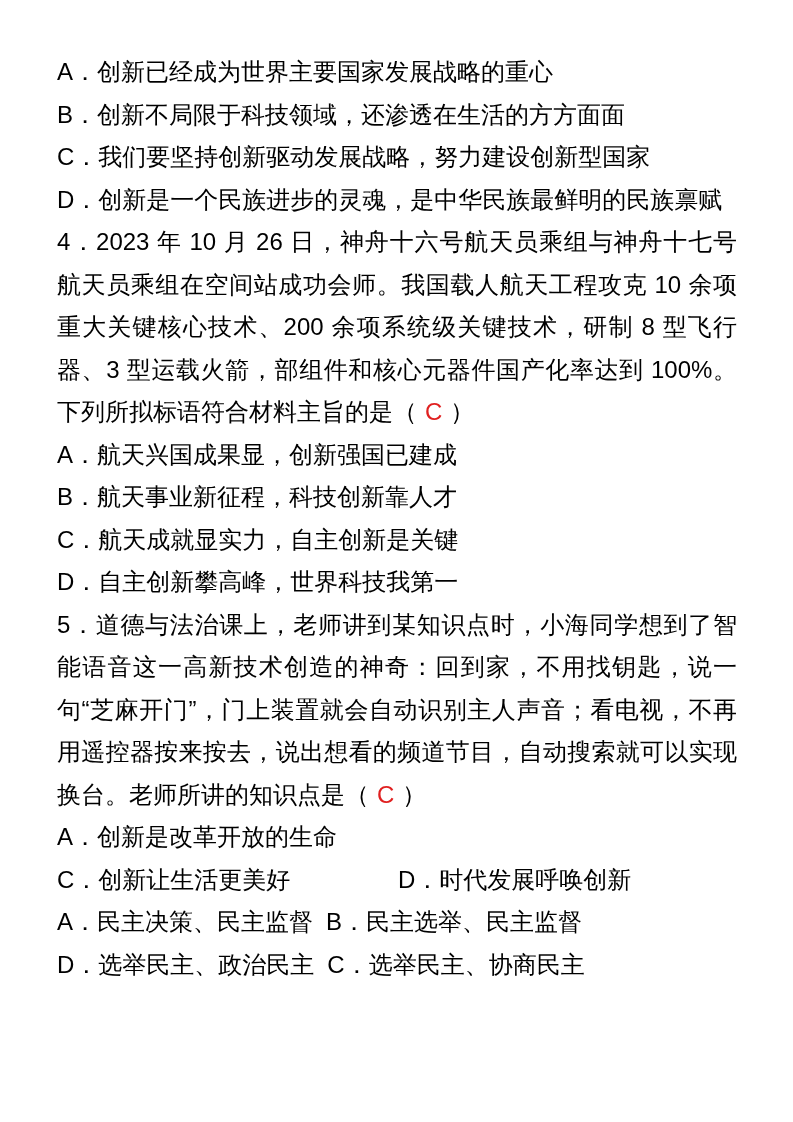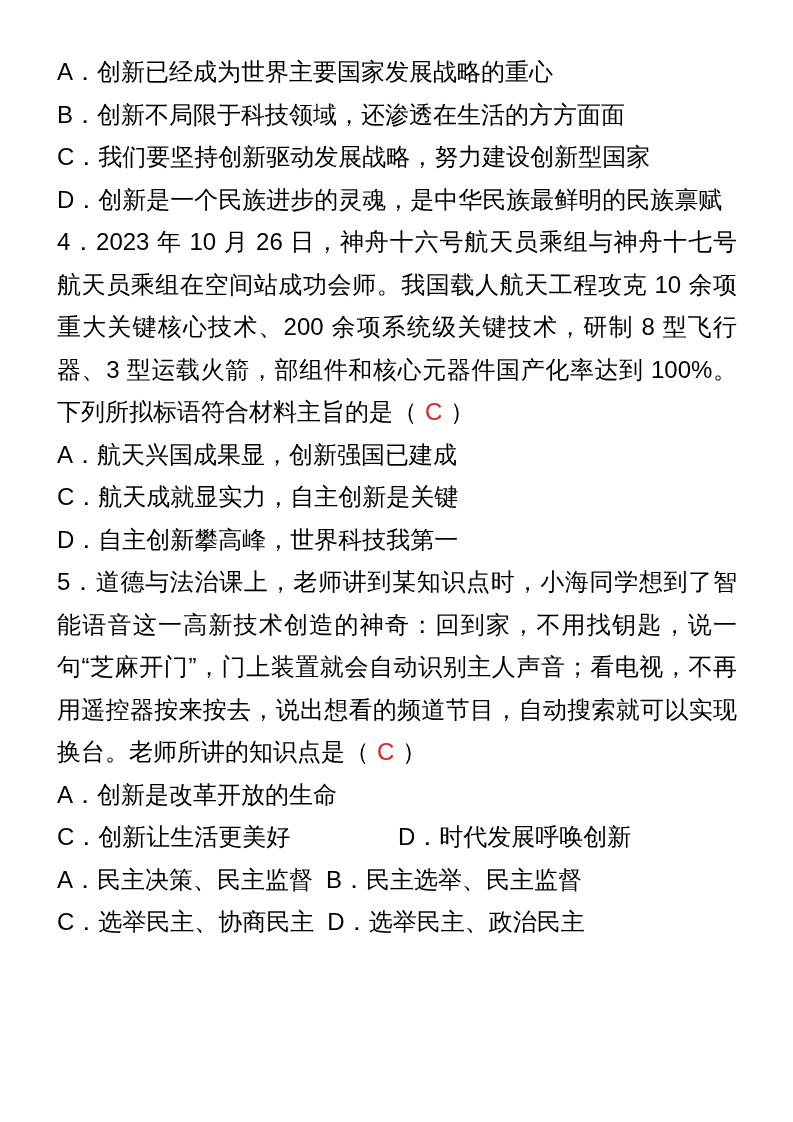--- a/index.html
+++ b/index.html
@@ -46,37 +46,38 @@
   <div class="content">
 
     <p class="line">A．创新已经成为世界主要国家发展战略的重心</p>
     <p class="line">B．创新不局限于科技领域，还渗透在生活的方方面面</p>
     <p class="line">C．我们要坚持创新驱动发展战略，努力建设创新型国家</p>
     <p class="line">D．创新是一个民族进步的灵魂，是中华民族最鲜明的民族禀赋</p>
 
     <p class="stem"><span>4．2023 年 10 月 26 日，神舟十六号航天员乘组与神舟十七号航天员乘组在空间站成功会师。我国载人航天工程攻克 10 余项重大关键核心技术、200 余项系统级关键技术，研制 8 型飞行器、3 型运载火箭，部组件和核心元器件国产化率达到 100%。下列所拟标语符合材料主旨的是</span><span class="paren">（</span><span class="answer">C</span><span class="paren">）</span></p>
 
     <p class="line">A．航天兴国成果显，创新强国已建成</p>
+    <p class="line">B．航天事业新征程，科技创新靠人才</p>
     <p class="line">C．航天成就显实力，自主创新是关键</p>
     <p class="line">D．自主创新攀高峰，世界科技我第一</p>
 
     <p class="stem"><span>5．道德与法治课上，老师讲到某知识点时，小海同学想到了智能语音这一高新技术创造的神奇：回到家，不用找钥匙，说一句“芝麻开门”，门上装置就会自动识别主人声音；看电视，不再用遥控器按来按去，说出想看的频道节目，自动搜索就可以实现换台。老师所讲的知识点是</span><span class="paren">（</span><span class="answer">C</span><span class="paren">）</span></p>
 
     <div class="opt-row cols">
       <span>A．创新是改革开放的生命</span>
     </div>
     <div class="opt-row cols">
       <span>C．创新让生活更美好</span>
       <span>D．时代发展呼唤创新</span>
     </div>
 
 
     <div class="opt-row tight">
       <span>A．民主决策、民主监督</span>
       <span>B．民主选举、民主监督</span>
     </div>
     <div class="opt-row tight">
+      <span>D．选举民主、政治民主</span>
       <span>C．选举民主、协商民主</span>
-      <span>D．选举民主、政治民主</span>
     </div>
 
   </div>
 </div>
 
 </body></html>

